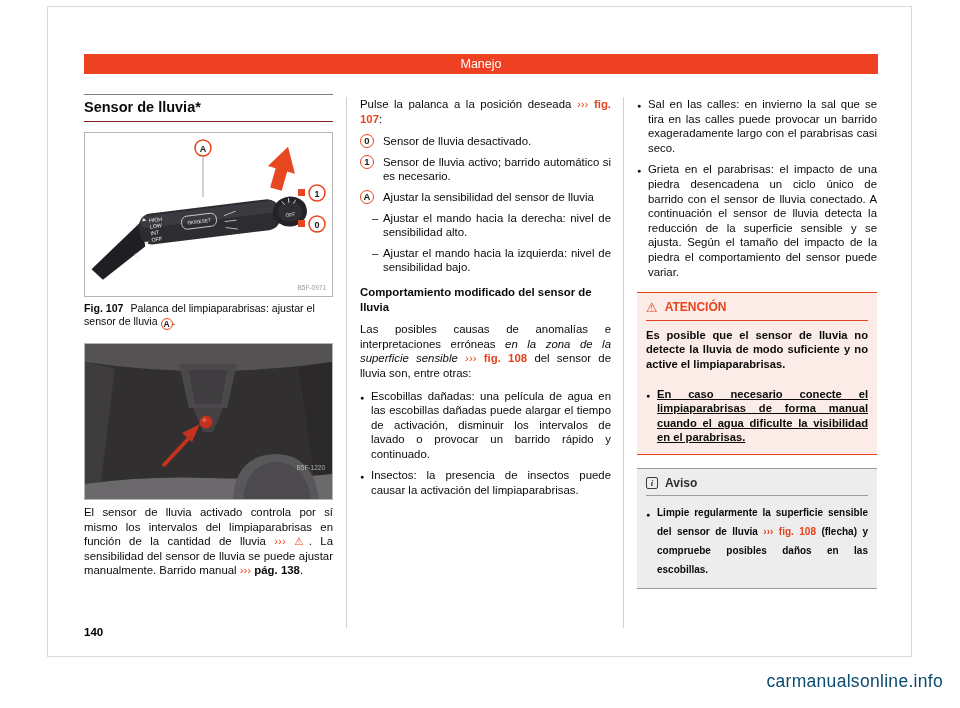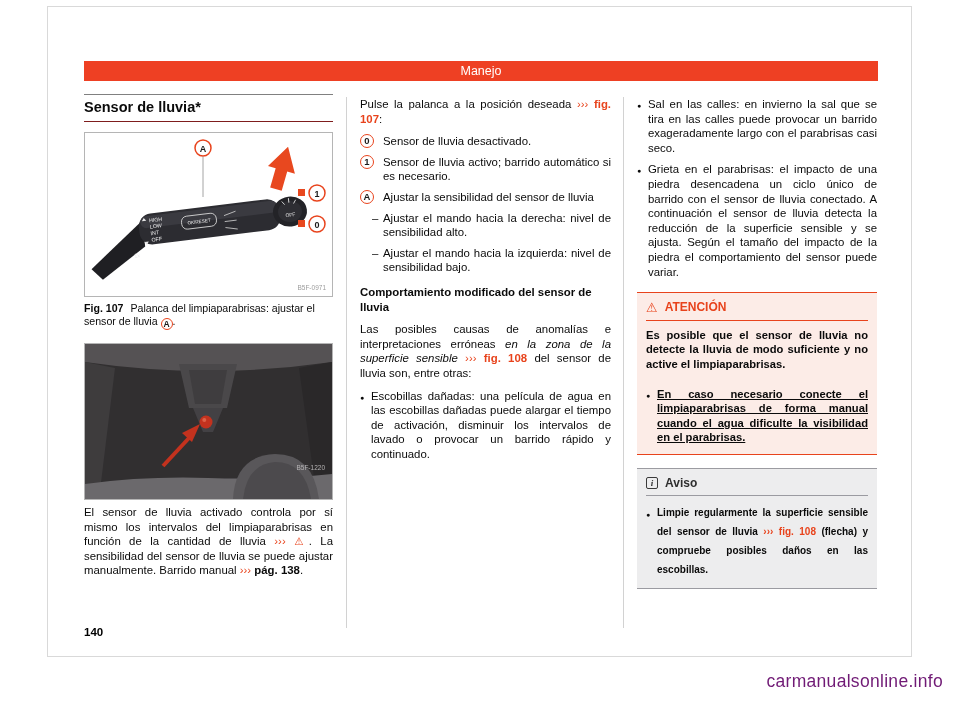--- a/index.html
+++ b/index.html
@@ -2,21 +2,21 @@
 <html><head>
 <meta charset="utf-8">
 <style>
   * { margin:0; padding:0; box-sizing:border-box; }
   html,body { width:960px; height:708px; }
   body {
     font-family:"Liberation Sans","DejaVu Sans",sans-serif;
     background:#ffffff; color:#000; position:relative; overflow:hidden;
   }
   .frame { position:absolute; left:47px; top:6px; width:865px; height:651px; border:1px solid #d9d9d9; background:#fff; }
-  .chapter-bar { position:absolute; left:84px; top:61px; width:794px; height:20px; background:#ee4023; }
+  .chapter-bar { position:absolute; left:84px; top:54px; width:794px; height:20px; background:#ee4023; }
   .chapter-bar span { display:block; text-align:center; color:#fff; font-size:12.5px; line-height:20px; }
   .vrule { position:absolute; top:97px; height:531px; width:1px; background:#d2d2d2; }
   #vrule1 { left:346px; } #vrule2 { left:623px; }
 
   .col { position:absolute; top:94px; font-size:11.4px; line-height:14.6px; color:#0a0a0a; }
   #col1 { left:84px; width:249px; }
   #col2 { left:360px; width:251px; padding-top:3px; }
   #col3 { left:637px; width:240px; padding-top:3px; }
   .just { text-align:justify; }
   .mb6 { margin-bottom:16px; } .mb8 { margin-bottom:8px; } .mb10 { margin-bottom:10px; }
@@ -74,21 +74,21 @@
     padding-bottom:5px; border-bottom:1px solid #9b9ba1; margin-bottom:7px;
   }
   .info-icon {
     display:inline-block; width:12px; height:12px; border:1.3px solid #3a3a3a; border-radius:2px;
     font-size:9px; line-height:10px; text-align:center; font-weight:bold; font-style:italic;
     font-family:"Liberation Serif",serif;
   }
   .aviso .bullet { font-weight:bold; font-size:10px; line-height:19px; }
 
   .page-number { position:absolute; left:84px; top:626px; font-weight:bold; font-size:11.5px; }
-  .watermark { position:absolute; right:17px; top:671px; font-size:17.5px; color:#701a75; letter-spacing:0.3px;text-align:center; }
+  .watermark { position:absolute; right:17px; top:671px; font-size:17.5px; color:#0c4a6e; letter-spacing:0.3px;text-align:center; }
 </style>
 </head>
 <body>
 
 <div class="frame"></div>
 
 <div class="chapter-bar">
   <span>Manejo</span>
 </div>
 
@@ -197,20 +197,21 @@
   </div>
 
 
   <div class="subheading">Comportamiento modificado del sensor de lluvia</div>
 
   <p class="just mb8">
     <span>Las posibles causas de anomalías e interpretaciones erróneas </span><span class="it">en la zona de la superficie sensible</span><span> </span><span class="ref">›››</span> <span class="figref">fig. 108</span><span> del sensor de lluvia son, entre otras:</span>
   </p>
 
   <div class="bullet">Escobillas dañadas: una película de agua en las escobillas dañadas puede alargar el tiempo de activación, disminuir los intervalos de lavado o provocar un barrido rápido y continuado.</div>
+  <div class="bullet">Insectos: la presencia de insectos puede causar la activación del limpiaparabrisas.</div>
 </div>
 
 <div class="col" id="col3">
 
   <div class="bullet">Sal en las calles: en invierno la sal que se tira en las calles puede provocar un barrido exageradamente largo con el parabrisas casi seco.</div>
   <div class="bullet">Grieta en el parabrisas: el impacto de una piedra desencadena un ciclo único de barrido con el sensor de lluvia conectado. A continuación el sensor de lluvia detecta la reducción de la superficie sensible y se ajusta. Según el tamaño del impacto de la piedra el comportamiento del sensor puede variar.</div>
 
   <div class="attention">
     <div class="attention-title">
       <span class="warn-icon">⚠</span>

